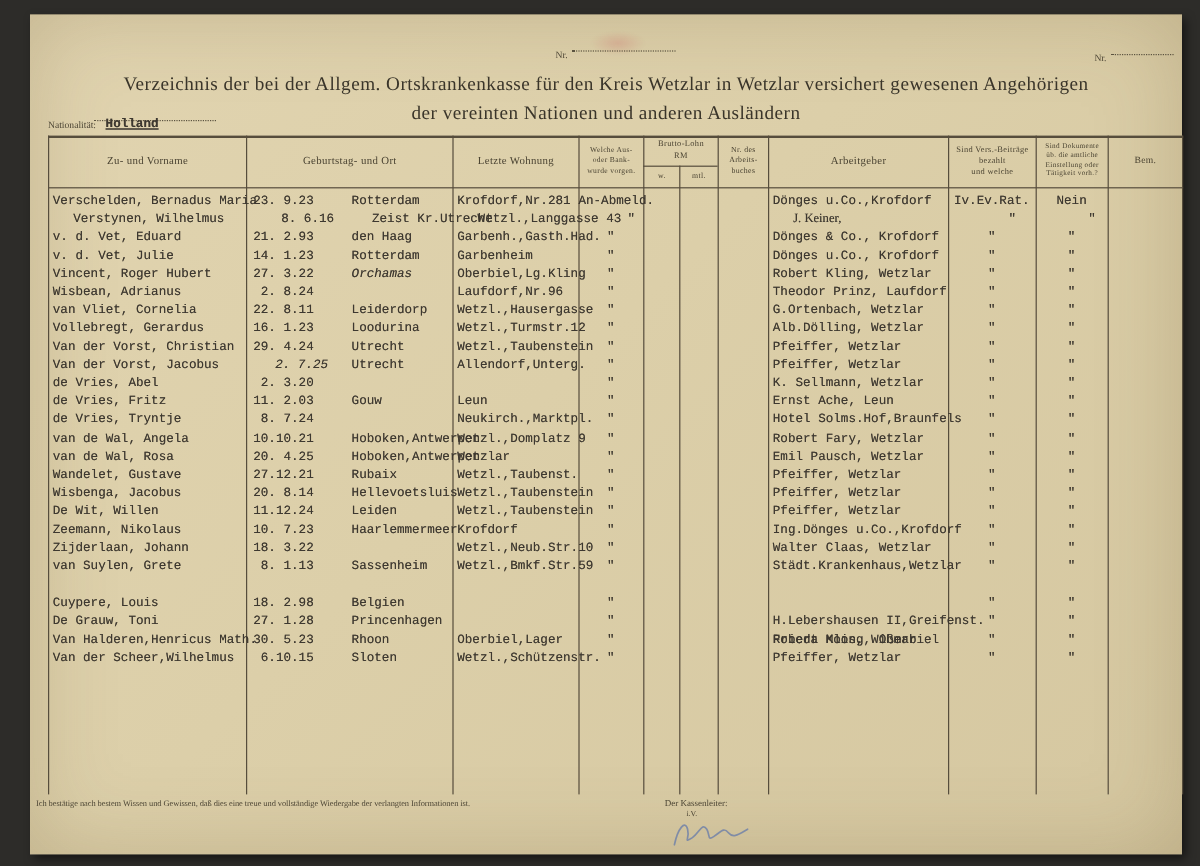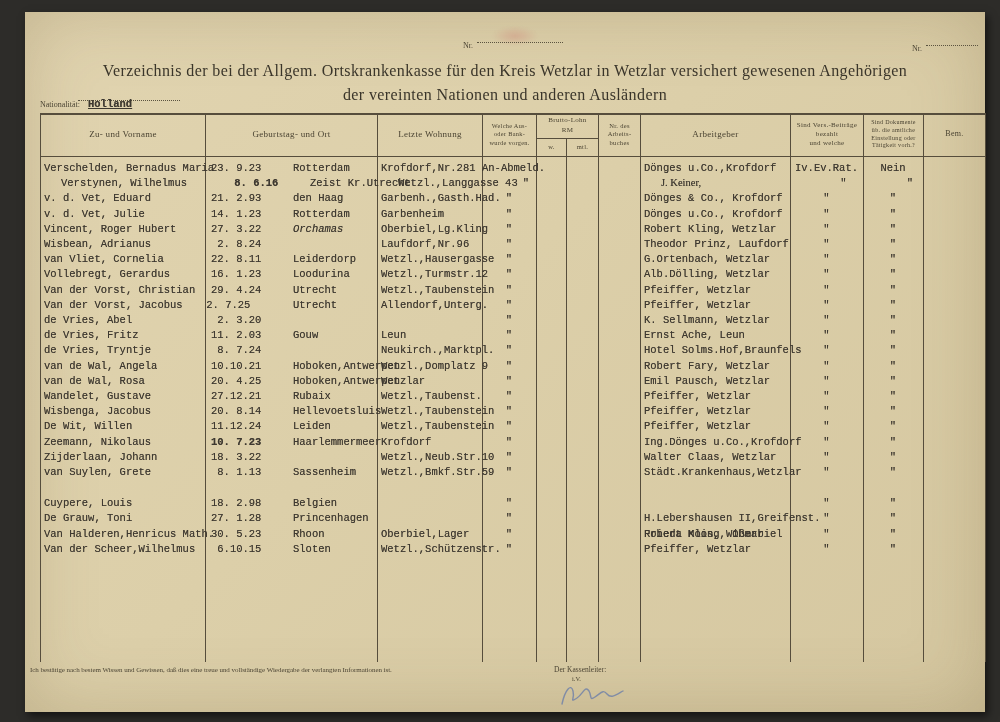--- a/index.html
+++ b/index.html
@@ -105,21 +105,21 @@
       <span class="typed t-cell" style="left: 211px;">23. 9.23</span>
       <span class="typed t-cell" style="left: 293px;">Rotterdam</span>
       <span class="typed t-cell" style="left: 381px;">Krofdorf,Nr.281</span>
       <span class="typed t-cell centered" style="left: 482px; width: 54px;">An-Abmeld.</span>
       <span class="typed t-cell" style="left: 644px;">Dönges u.Co.,Krofdorf</span>
       <span class="typed t-cell centered" style="left: 790px; width: 73px;">Iv.Ev.Rat.</span>
       <span class="typed t-cell centered" style="left: 863px; width: 60px;">Nein</span>
     </div>
     <div class="t-row" style="top: 177.2px; margin-left: 17px;">
       <span class="typed t-cell" style="left: 44px;">Verstynen, Wilhelmus</span>
-      <span class="typed t-cell" style="left: 211px; font-weight: bold;"> 8. 6.16</span>
+      <span class="typed t-cell" style="left: 211px;"> 8. 6.16</span>
       <span class="typed t-cell" style="left: 293px;">Zeist Kr.Utrecht</span>
       <span class="typed t-cell" style="left: 381px;">Wetzl.,Langgasse 43</span>
       <span class="typed t-cell centered" style="left: 482px; width: 54px;">"</span>
       <span class="typed t-cell" style="left: 644px; font-family: Liberation Serif, serif;">J. Keiner,</span>
       <span class="typed t-cell centered" style="left: 790px; width: 73px;">"</span>
       <span class="typed t-cell centered" style="left: 863px; width: 60px;">"</span>
     </div>
     <div class="t-row" style="top: 192.4px;">
       <span class="typed t-cell" style="left: 44px;">v. d. Vet, Eduard</span>
       <span class="typed t-cell" style="left: 211px;">21. 2.93</span>
@@ -184,21 +184,21 @@
       <span class="typed t-cell" style="left: 211px;">29. 4.24</span>
       <span class="typed t-cell" style="left: 293px;">Utrecht</span>
       <span class="typed t-cell" style="left: 381px;">Wetzl.,Taubenstein</span>
       <span class="typed t-cell centered" style="left: 482px; width: 54px;">"</span>
       <span class="typed t-cell" style="left: 644px;">Pfeiffer, Wetzlar</span>
       <span class="typed t-cell centered" style="left: 790px; width: 73px;">"</span>
       <span class="typed t-cell centered" style="left: 863px; width: 60px;">"</span>
     </div>
     <div class="t-row" style="top: 298.8px;">
       <span class="typed t-cell" style="left: 44px;">Van der Vorst, Jacobus</span>
-      <span class="typed t-cell" style="left: 200px;"> 2. 7.25</span>
+      <span class="typed t-cell" style="left: 223px; font-style: italic;"> 2. 7.25</span>
       <span class="typed t-cell" style="left: 293px;">Utrecht</span>
       <span class="typed t-cell" style="left: 381px;">Allendorf,Unterg.</span>
       <span class="typed t-cell centered" style="left: 482px; width: 54px;">"</span>
       <span class="typed t-cell" style="left: 644px;">Pfeiffer, Wetzlar</span>
       <span class="typed t-cell centered" style="left: 790px; width: 73px;">"</span>
       <span class="typed t-cell centered" style="left: 863px; width: 60px;">"</span>
     </div>
     <div class="t-row" style="top: 314px;">
       <span class="typed t-cell" style="left: 44px;">de Vries, Abel</span>
       <span class="typed t-cell" style="left: 211px;"> 2. 3.20</span>
@@ -271,21 +271,21 @@
       <span class="typed t-cell" style="left: 211px;">11.12.24</span>
       <span class="typed t-cell" style="left: 293px;">Leiden</span>
       <span class="typed t-cell" style="left: 381px;">Wetzl.,Taubenstein</span>
       <span class="typed t-cell centered" style="left: 482px; width: 54px;">"</span>
       <span class="typed t-cell" style="left: 644px;">Pfeiffer, Wetzlar</span>
       <span class="typed t-cell centered" style="left: 790px; width: 73px;">"</span>
       <span class="typed t-cell centered" style="left: 863px; width: 60px;">"</span>
     </div>
     <div class="t-row" style="top: 435.6px;">
       <span class="typed t-cell" style="left: 44px;">Zeemann, Nikolaus</span>
-      <span class="typed t-cell" style="left: 211px; font-weight: bold;">10. 7.23</span>
+      <span class="typed t-cell" style="left: 211px;">10. 7.23</span>
       <span class="typed t-cell" style="left: 293px;">Haarlemmermeer</span>
       <span class="typed t-cell" style="left: 381px;">Krofdorf</span>
       <span class="typed t-cell centered" style="left: 482px; width: 54px;">"</span>
       <span class="typed t-cell" style="left: 644px;">Ing.Dönges u.Co.,Krofdorf</span>
       <span class="typed t-cell centered" style="left: 790px; width: 73px;">"</span>
       <span class="typed t-cell centered" style="left: 863px; width: 60px;">"</span>
     </div>
     <div class="t-row" style="top: 450.8px;">
       <span class="typed t-cell" style="left: 44px;">Zijderlaan, Johann</span>
       <span class="typed t-cell" style="left: 211px;">18. 3.22</span>

